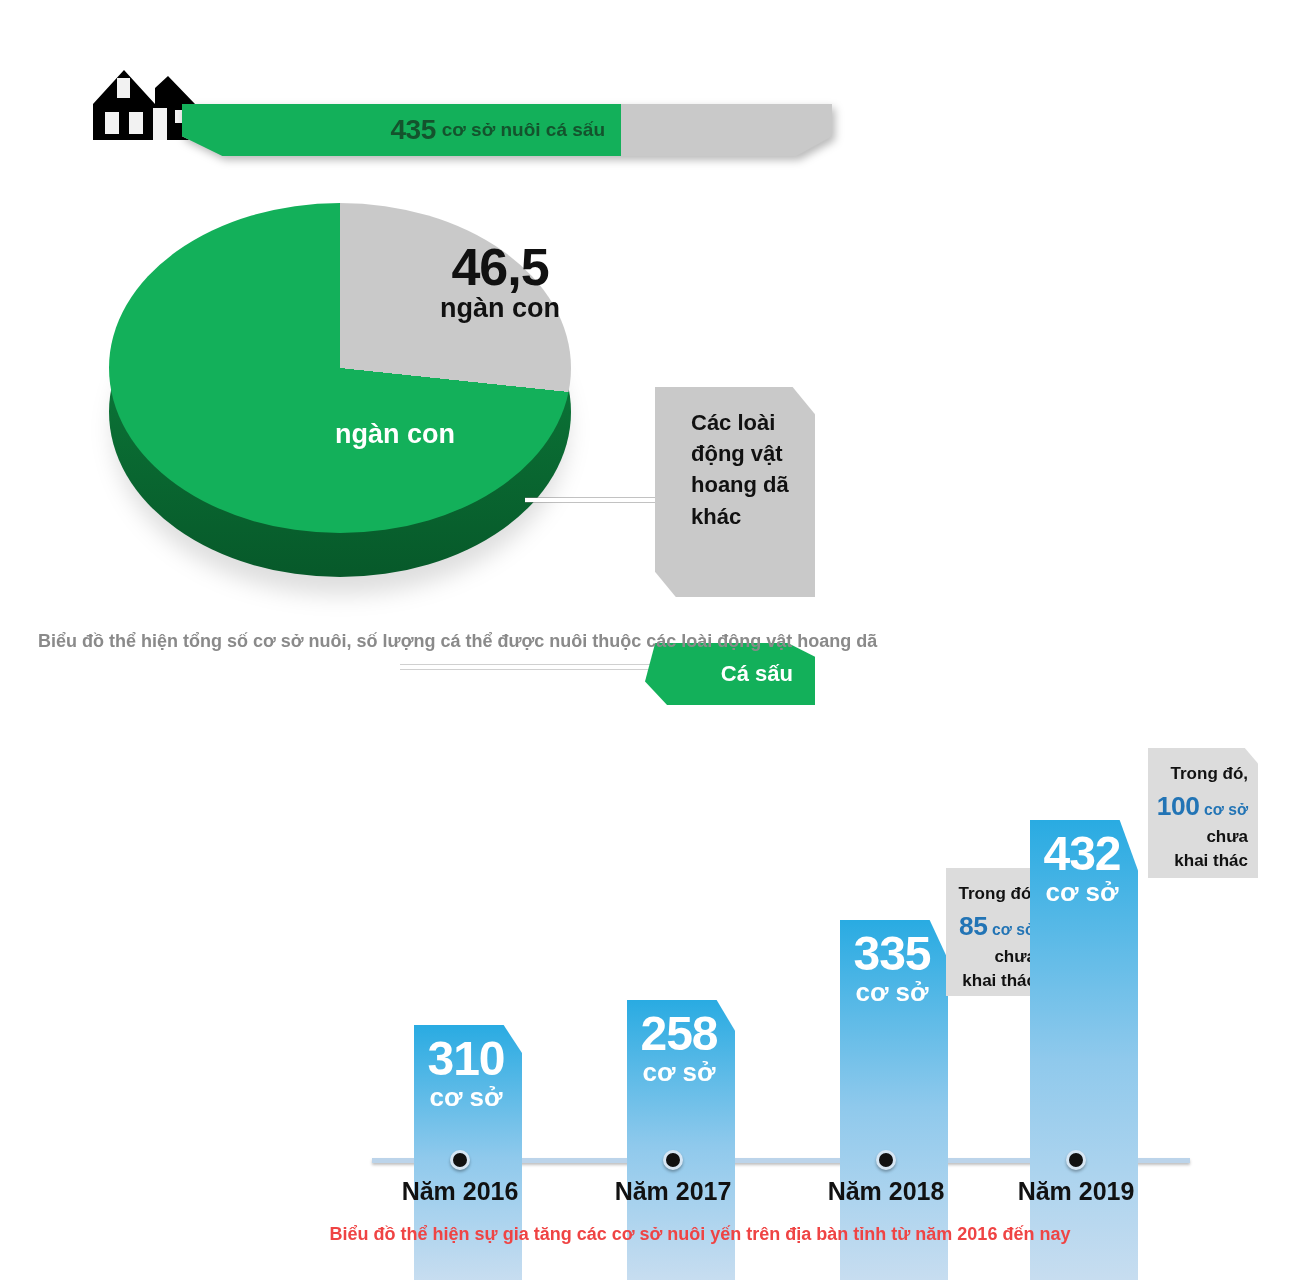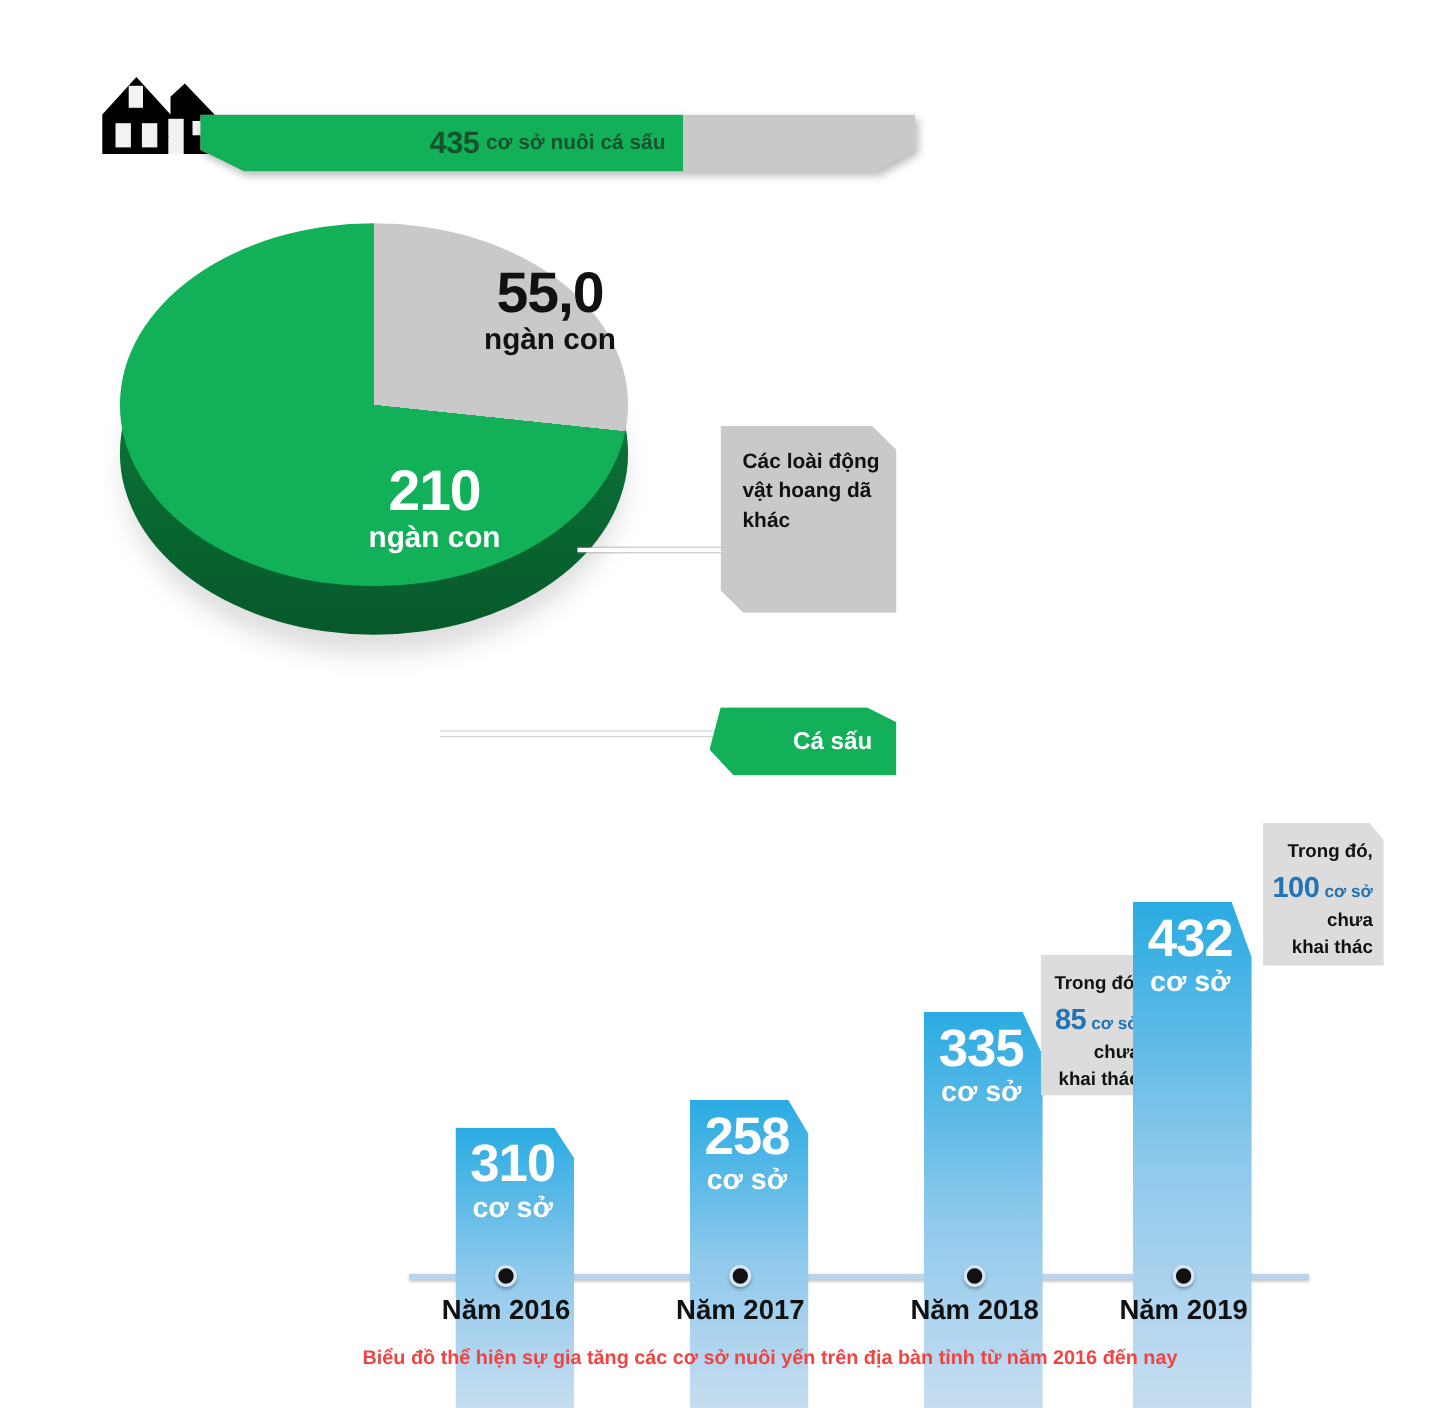--- a/index.html
+++ b/index.html
@@ -200,26 +200,26 @@
   #leader-dot-green { left: 669px; top: 482px; }
 
   
   .callout {
     position: absolute;
     filter: drop-shadow(3px 4px 4px rgba(0,0,0,0.3));
     box-sizing: border-box;
   }
   #callout-other {
     left: 655px; top: 212px;
-    width: 160px; height: 170px;
+    width: 160px; height: 210px;
     background: #c9c9c9;
     clip-path: polygon(0 0, 86% 0, 100% 13%, 100% 100%, 13% 100%, 0 88%);
-    padding: 20px 0 0 20px;
+    padding: 20px 0 0 36px;
     color: #111111;
-    font-size: 19px;
+    font-size: 22px;
     font-weight: bold;
     line-height: 1.42;
   }
   #callout-croc {
     left: 645px; top: 468px;
     width: 170px; height: 62px;
     background: #13b05a;
     clip-path: polygon(6% 0, 84% 0, 100% 22%, 100% 100%, 13% 100%, 0 62%);
     display: flex;
     align-items: center;
@@ -368,41 +368,41 @@
 </div>
 
 <div id="pie-section">
 
   <div id="pie-3d">
     <div id="pie-shadow"></div>
     <div id="pie-side"></div>
     <div id="pie-top"></div>
 
     <div id="pie-label-gray">
-      <span class="pl-num">55,0</span>
+      <span class="pl-num">46,5</span>
       <span class="pl-unit">ngàn con</span>
     </div>
 
     <div id="pie-label-green">
-      <span class="pl-num">210</span>
       <span class="pl-unit">ngàn con</span>
     </div>
   </div>
 
   <div class="leader-line" id="leader-gray"></div>
   <div class="leader-dot" id="leader-dot-gray"></div>
 
   <div class="leader-line" id="leader-green"></div>
   <div class="leader-dot" id="leader-dot-green"></div>
 
   <div class="callout" id="callout-other">Các loài động vật hoang dã khác</div>
   <div class="callout" id="callout-croc">Cá sấu</div>
 </div>
 
 <div id="pie-caption">
+  <span class="cap-line cap-line-1">Biểu đồ thể hiện tổng số cơ sở nuôi, số lượng cá thể được nuôi thuộc các loài động vật hoang dã</span>
 </div>
 
 <div id="bar-section">
 
   <div id="bar-baseline"></div>
 
   <div class="bar-col" style="left:414px; width:108px; height:255px;">
     <div class="bar-rect" style="height:255px;">
       <div class="bar-value">
         <span class="bv-num">310</span>

